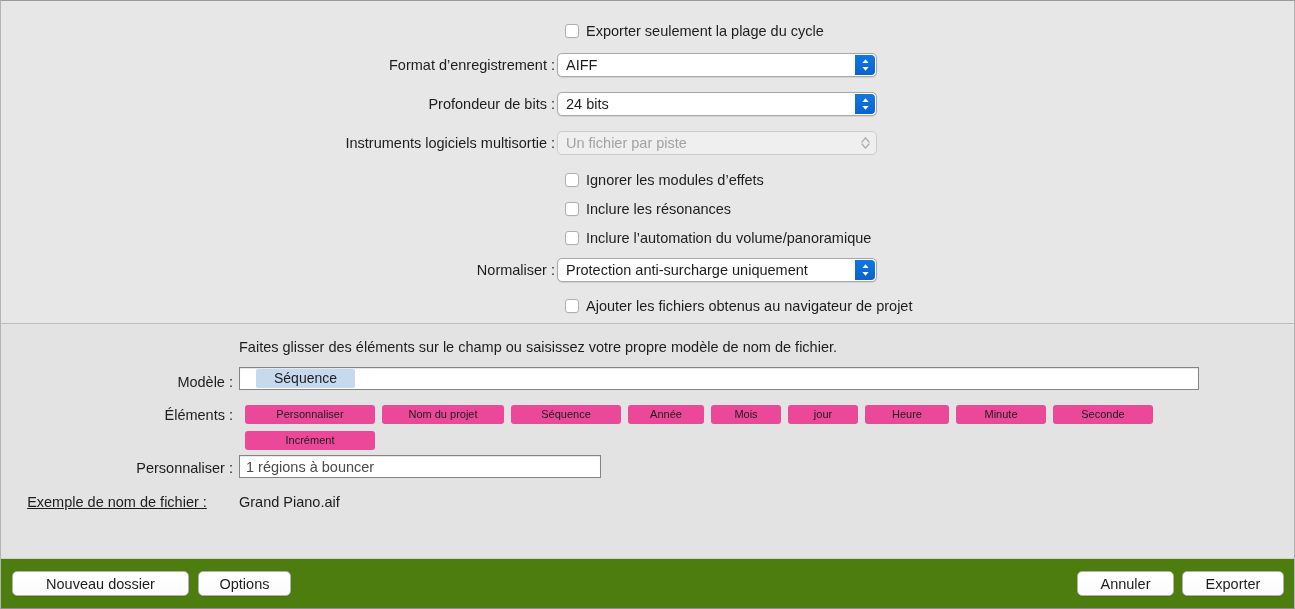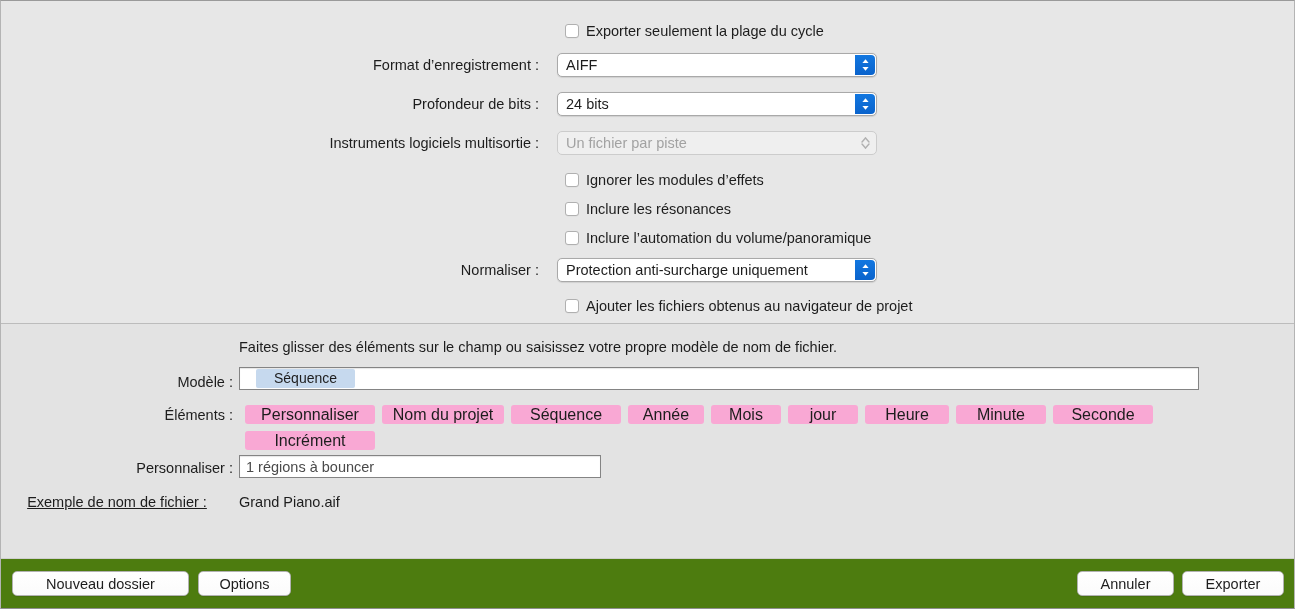--- a/index.html
+++ b/index.html
@@ -62,21 +62,21 @@
   
   .row {
     position: absolute;
     display: flex;
     align-items: center;
     height: 22px;
   }
   .row .row-label {
     width: 556px;
     text-align: right;
-    padding-right: 18px;
+    padding-right: 2px;
     font-size: 14.5px;
     color: #1d1d1d;
     white-space: nowrap;
   }
 
   
   .cbrow {
     position: absolute;
     left: 564px;
     display: flex;
@@ -154,23 +154,23 @@
   }
   .textfield .tf-text {
     font-size: 14.5px;
     color: #4a4a4a;
     padding-left: 3px;
     white-space: nowrap;
   }
 
   
   .token {
-    background: #f9a8d4;
-    color: #1d1d1d;
-    font-size: 16px;
+    background: #ec4899;
+    color: #1d1d1d;
+    font-size: 11px;
     border-radius: 3px;
     height: 19px;
     line-height: 19px;
     text-align: center;
     white-space: nowrap;
     padding: 0 10px;
     display: inline-block;
   }
   .token-in-field {
     background: #c6d9ee;

